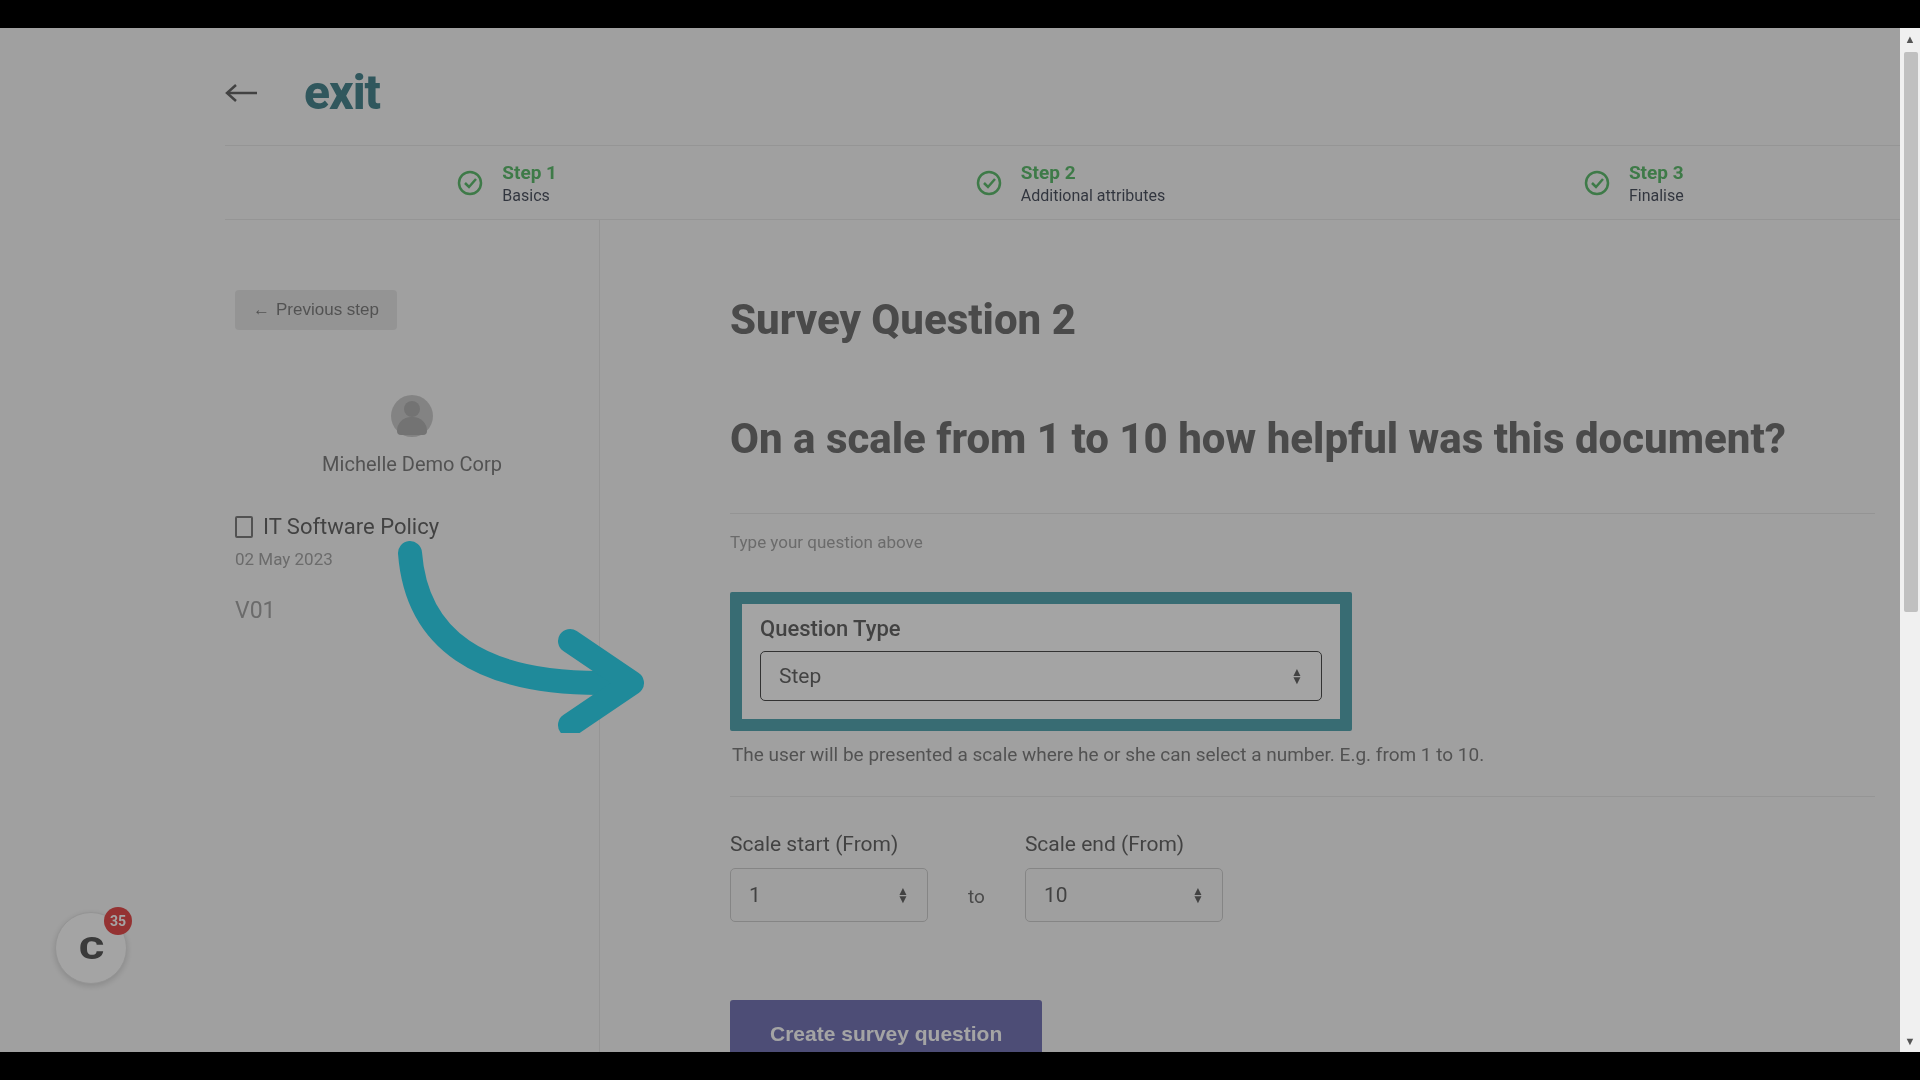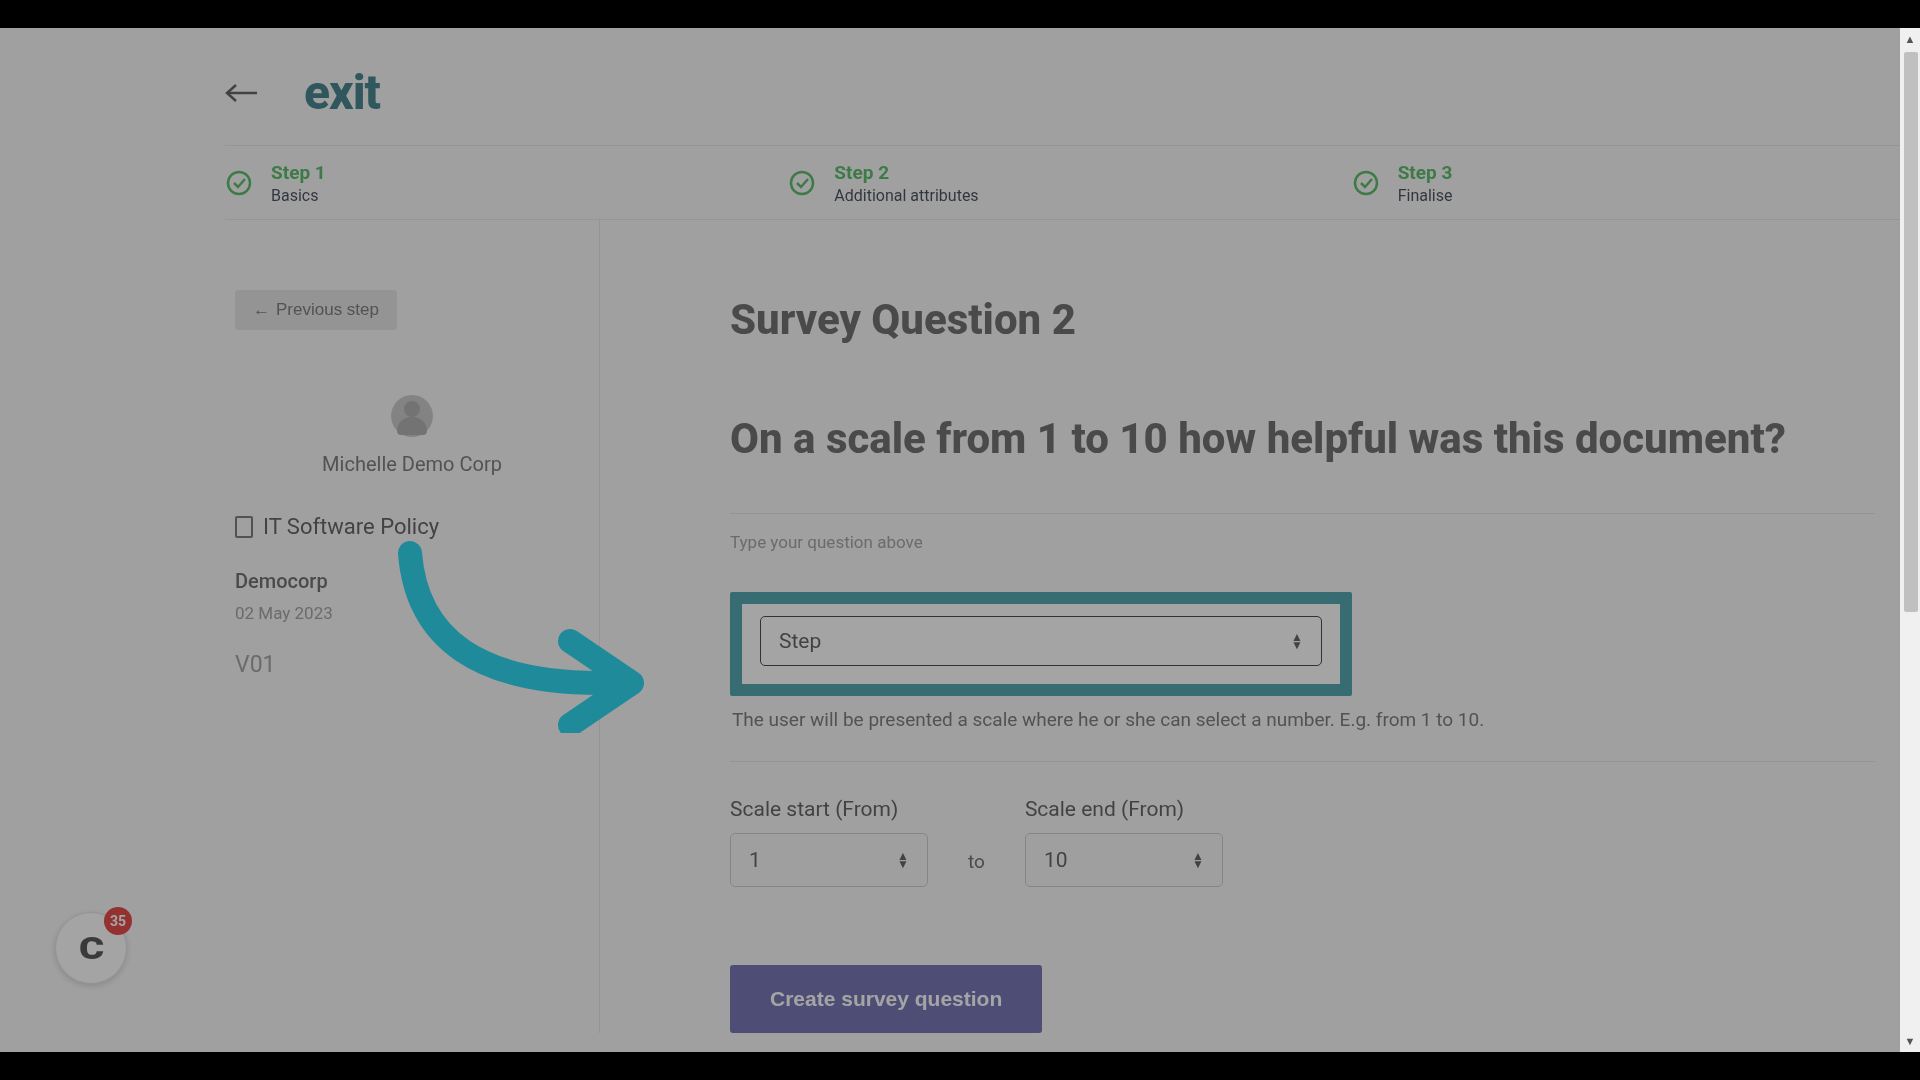--- a/index.html
+++ b/index.html
@@ -105,21 +105,21 @@
       border-top: 1px solid #e0e0e0;
       border-bottom: 1px solid #e0e0e0;
       display: flex;
       height: 75px;
       align-items: center;
     }
     .step {
       flex: 1;
       display: flex;
       align-items: center;
-      justify-content: flex-start;
+      justify-content: center;
       gap: 18px;
     }
     .step-icon {
       width: 28px;
       height: 28px;
       display:flex;
       align-items:center;
       justify-content:center;
     }
     .step-text .title {
@@ -436,32 +436,32 @@
         <div class="owner-row">
           <div class="avatar"></div>
           <div class="owner-name">Michelle Demo Corp</div>
         </div>
 
         <div class="doc-row">
           <div class="doc-icon"></div>
           <div>IT Software Policy</div>
         </div>
 
-        <div class="meta-line1">Democorp</div>
         <div class="meta-line2">02 May 2023</div>
         <div class="meta-line3">V01</div>
       </div>
 
       <div class="main">
         <div class="question-title">Survey Question 2</div>
         <div class="question-text">On a scale from 1 to 10 how helpful was this document?</div>
         <hr class="hr">
         <div class="hint">Type your question above</div>
 
         <div class="qt-highlight-box">
+          <div class="qt-label">Question Type</div>
           <div class="qt-select">
             <span>Step</span>
             <span class="select-carets">
                 <span>▲</span>
                 <span>▼</span>
               </span>
           </div>
         </div>
 
         <div class="qt-desc">The user will be presented a scale where he or she can select a number. E.g. from 1 to 10.</div>

